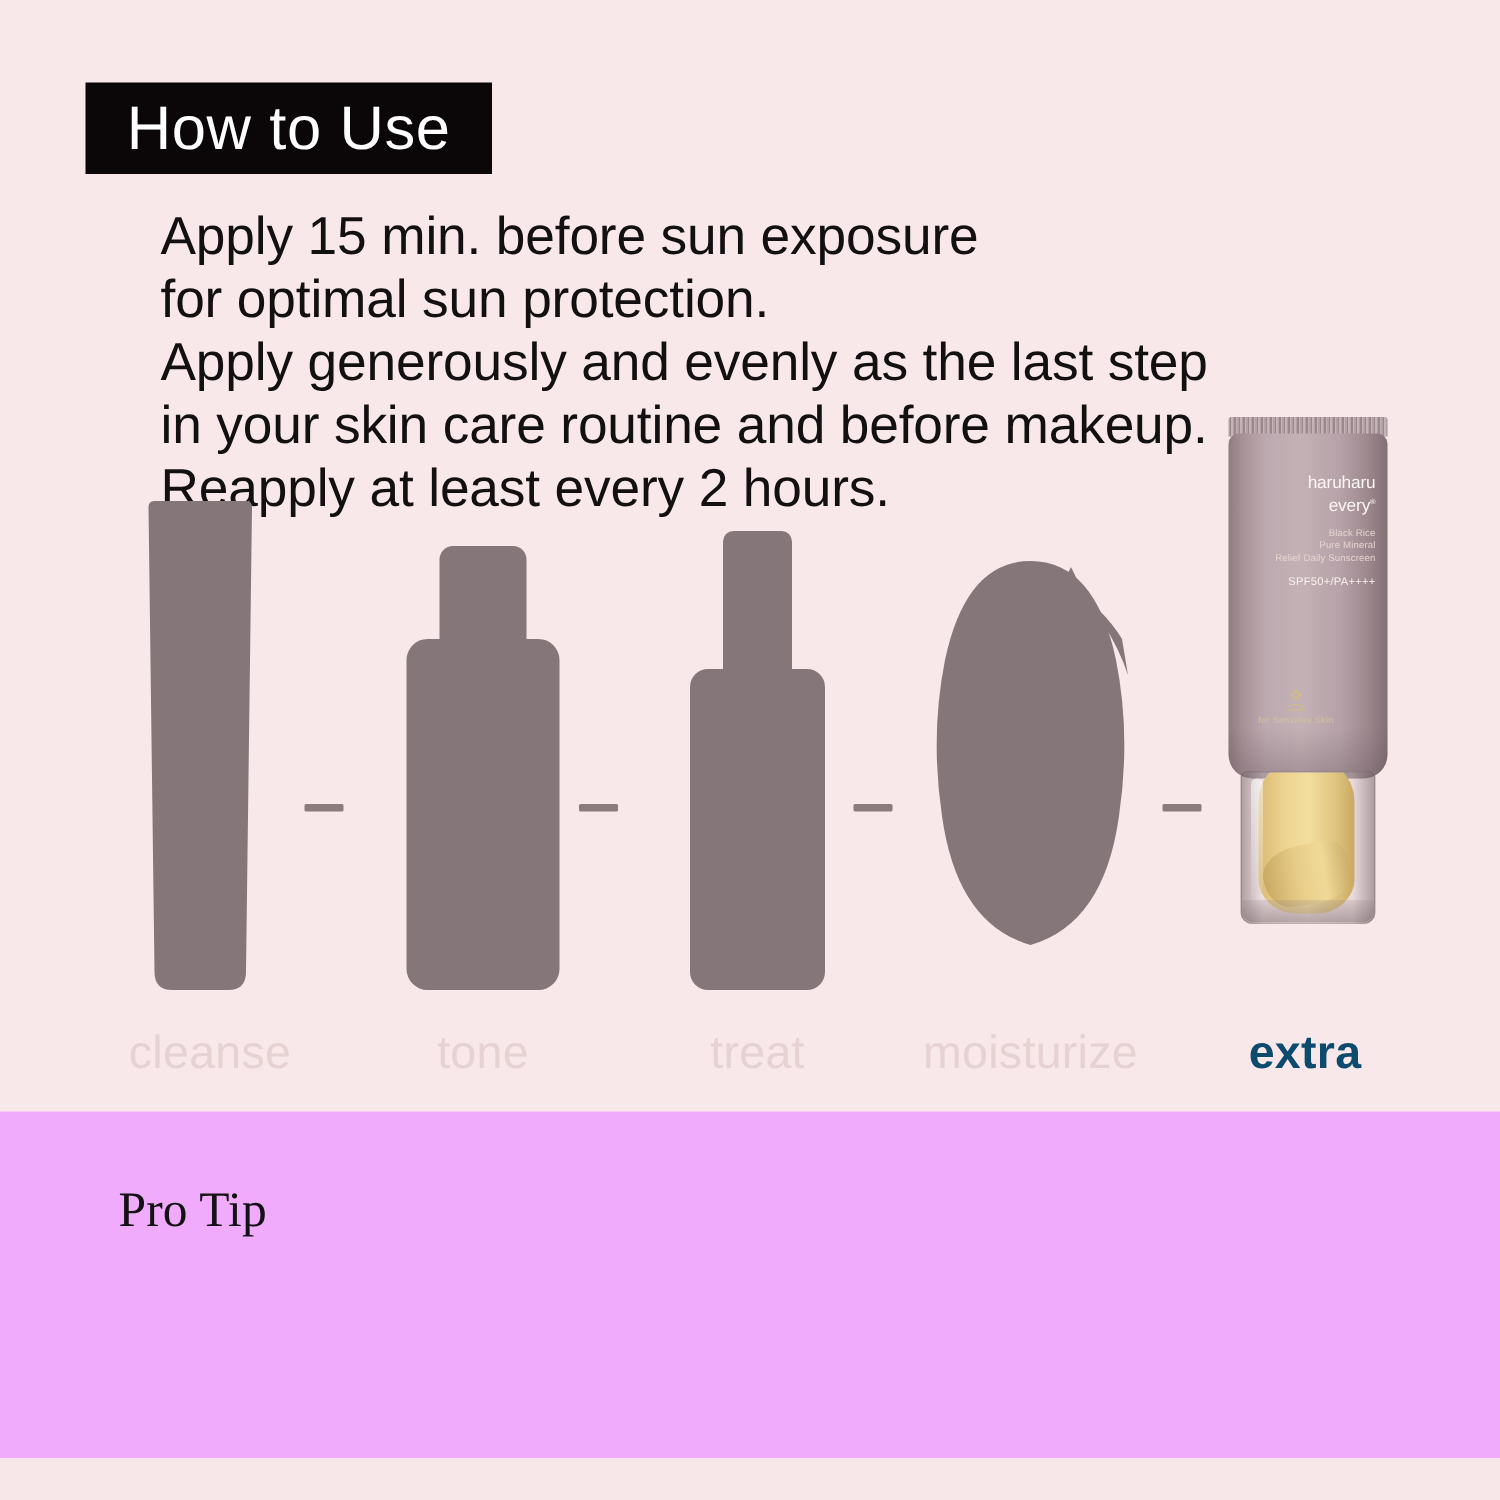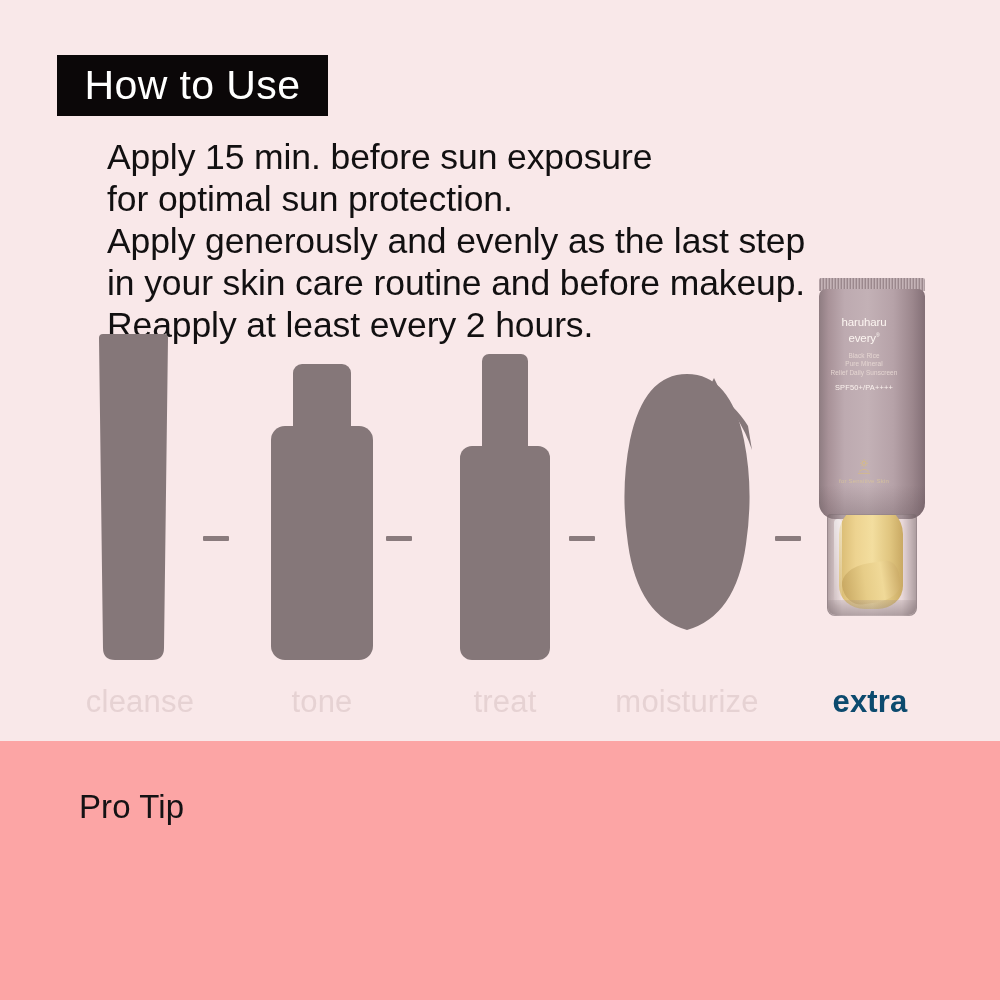--- a/index.html
+++ b/index.html
@@ -171,21 +171,21 @@
     height: 34px;
     border-radius: 0 0 16px 16px;
     background: linear-gradient(180deg, rgba(90,74,80,0) 0%, rgba(86,70,76,0.30) 100%);
   }
 
   .tube-text {
     position: absolute;
     left: 0;
     top: 38px;
     width: 106px;
-    text-align: center;
+    text-align: right;
     z-index: 3;
     pointer-events: none;
   }
   .brand-line1, .brand-line2 {
     color: #fdf6f2;
     font-size: 11.5px;
     line-height: 12.5px;
     letter-spacing: -0.1px;
     font-weight: 400;
   }
@@ -285,22 +285,23 @@
     border-radius: 4px;
     background: linear-gradient(180deg, rgba(255,255,255,0.55), rgba(255,255,255,0.05));
   }
 
   
   .bottom-section {
     position: absolute;
     left: 0;
     top: 741px;
     width: 1000px;
-    height: 259px;
-    background: #fca5a5;
+    height: 231px;
+    background: #f0abfc;
+    font-family: Liberation Serif, serif;
   }
   .protip-title {
     position: absolute;
     left: 79px;
     top: 47px;
     color: #141214;
     font-size: 33px;
     line-height: 38px;
     font-weight: 400;
     letter-spacing: 0.1px;

